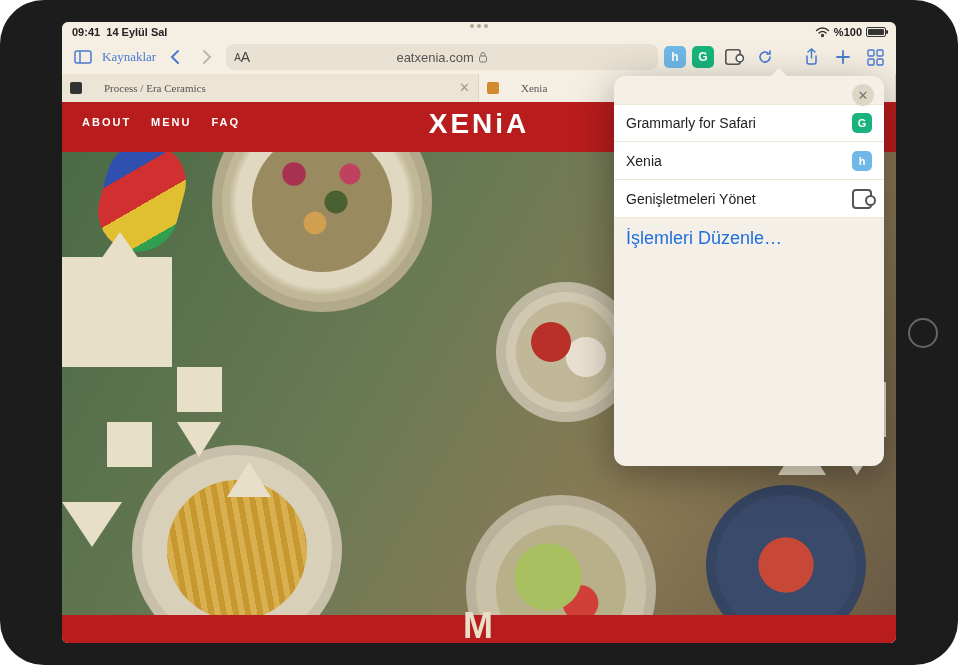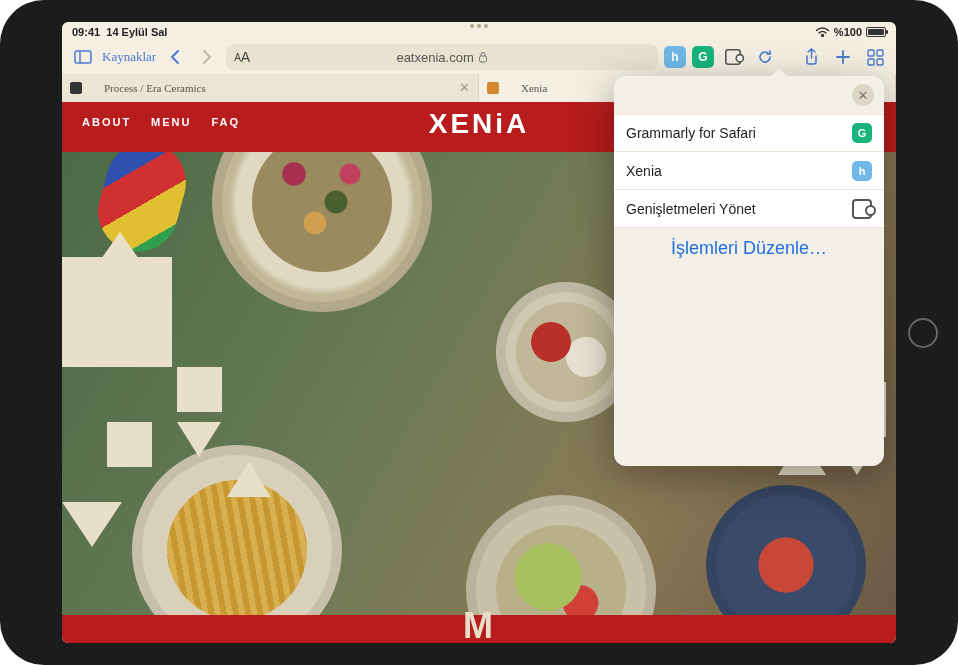--- a/index.html
+++ b/index.html
@@ -17,21 +17,21 @@
     position: absolute; right: 20px; top: 50%;
     width: 30px; height: 30px; border: 2px solid #666; border-radius: 50%;
     transform: translateY(-50%);
   }
   .screen {
     width: 100%; height: 100%;
     background: #f5efe3;
     border-radius: 6px;
     overflow: hidden;
     position: relative;
-    display: flex; flex-direction: column; text-align: center;
+    display: flex; flex-direction: column;
   }
 
   
   .status {
     height: 18px; display: flex; justify-content: space-between; align-items: center;
     font-size: 11px; font-weight: 600; color: #222; padding: 2px 10px 0;
   }
   .status .right { display: flex; align-items: center; gap: 4px; }
   .battery {
     display:inline-block; width:20px; height:10px; border:1px solid #333; border-radius:2px; position:relative;
@@ -132,21 +132,21 @@
     padding:8px 0 0; z-index:50;
   }
   .popover::before {
     content:""; position:absolute; top:-8px; right:96px;
     border-left:9px solid transparent; border-right:9px solid transparent; border-bottom:9px solid #f4f0e8;
   }
   .pop-close {
     position:absolute; top:8px; right:10px; width:22px; height:22px; border-radius:11px;
     background:#ddd6c6; color:#777; display:flex; align-items:center; justify-content:center; font-size:13px;
   }
-  .pop-list { margin-top:30px; }
+  .pop-list { margin-top:20px; }
   .pop-row {
     height:38px; background:#fff; display:flex; align-items:center; padding:0 12px;
     font-size:14px; color:#222; border-bottom:1px solid #eee6d6; justify-content:space-between;
   }
   .pop-row:first-child { border-top:1px solid #eee6d6;}
   .pop-link { padding:10px 12px; font-size:18px; color:#1f6fe0;}
   .puzzle {
     width:20px;height:20px;position:relative;border:2px solid #555;border-radius:4px;
   }
   .puzzle::after{content:"";position:absolute;width:7px;height:7px;border:2px solid #555;border-radius:50%;right:-6px;top:4px;background:#fff;}

